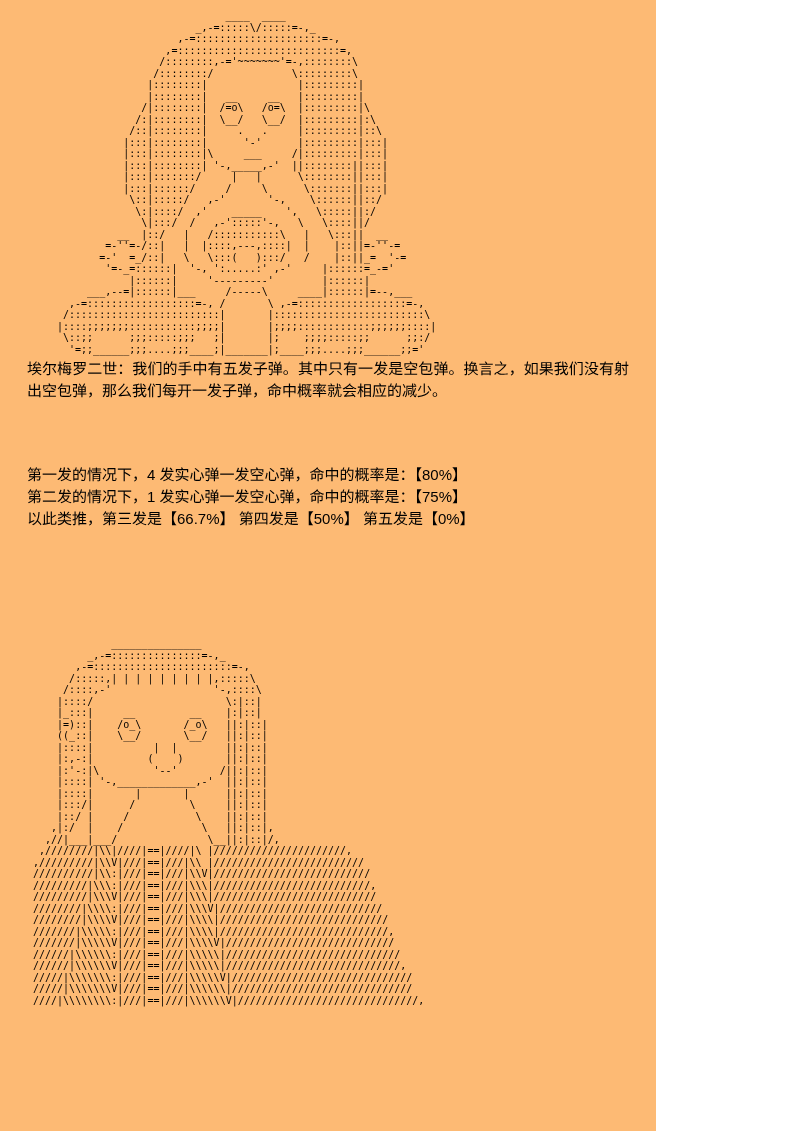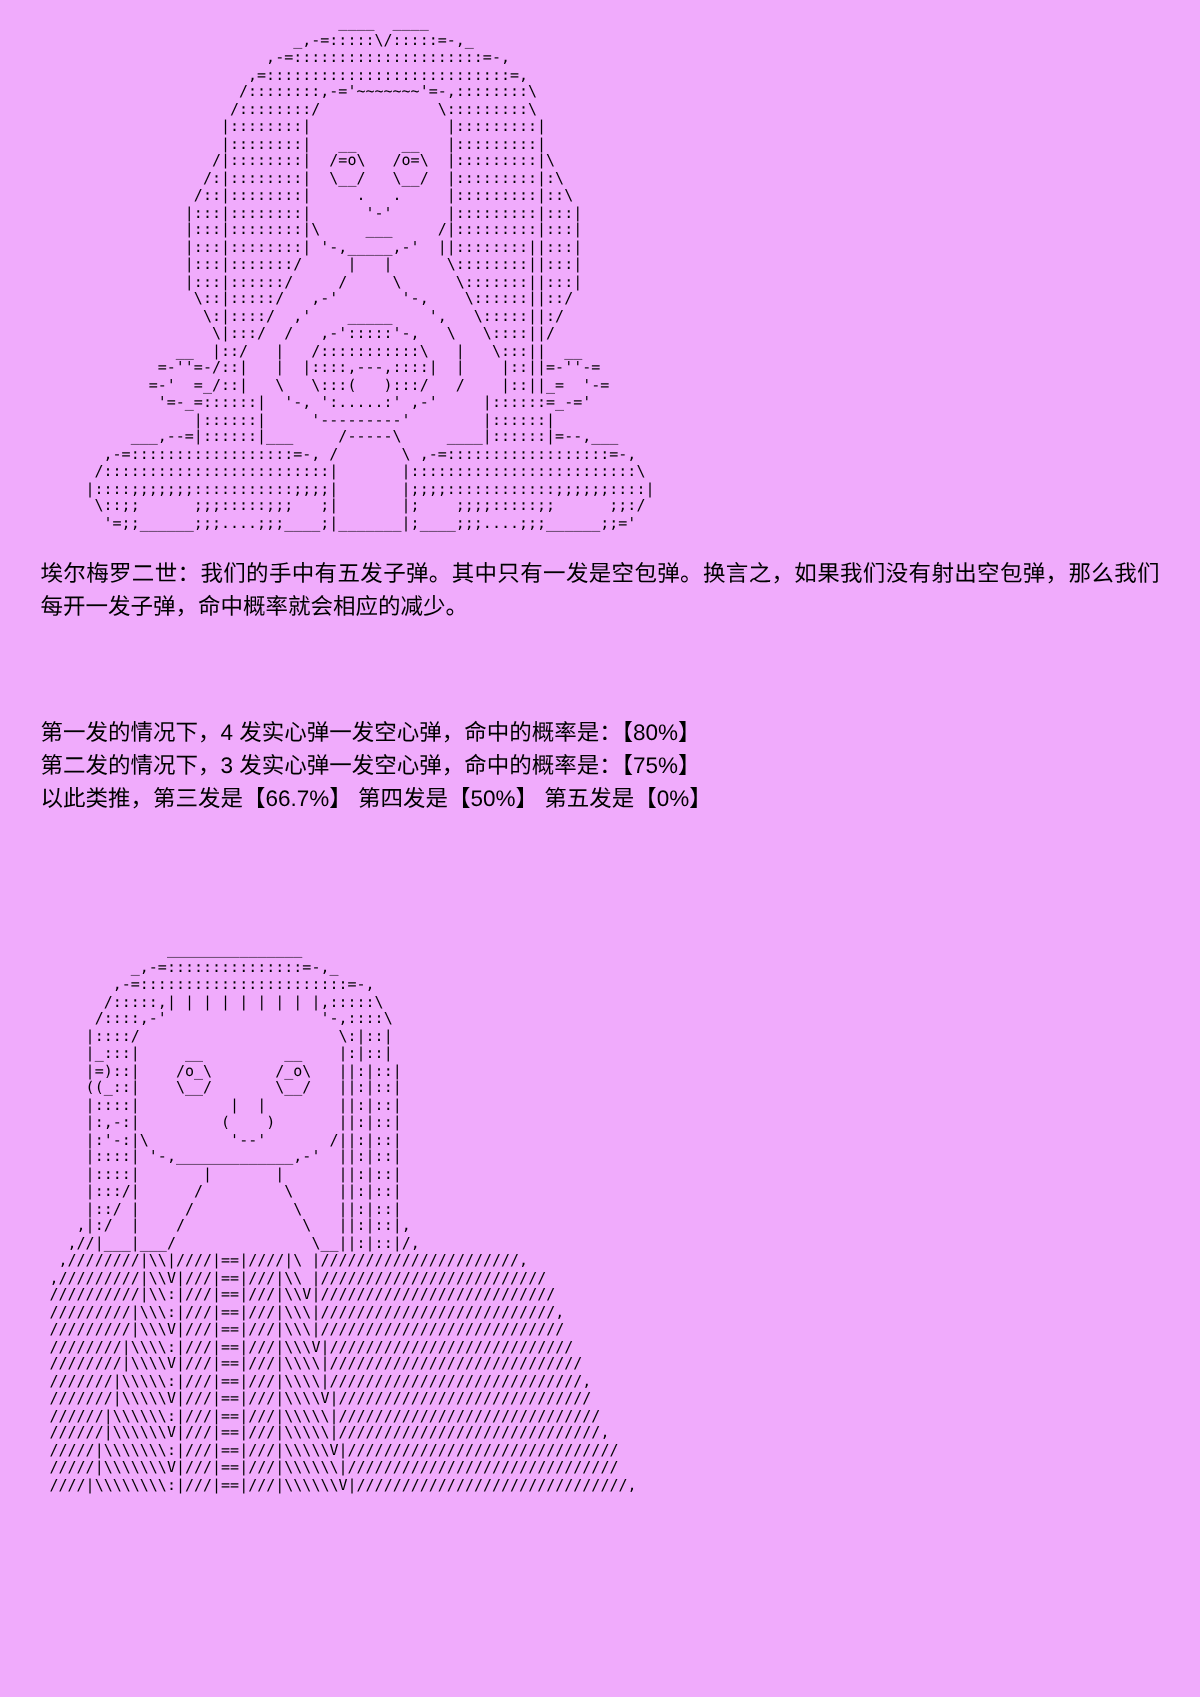--- a/index.html
+++ b/index.html
@@ -4,51 +4,51 @@
 <style>
   html, body {
     margin: 0;
     padding: 0;
     background: #ffffff;
     color: #000000;
     font-family: "Liberation Sans", "DejaVu Sans", sans-serif;
   }
   .page {
     position: relative;
-    width: 800px;
+    width: 656px;
     height: 1131px;
     box-sizing: border-box;
     padding: 8px 27px 12px 27px;
     overflow: hidden;
-    background: #f0abfc;
+    background: #fdba74;
   }
   .aa {
     font-family: "DejaVu Sans Mono", monospace;
     font-size: 10px;
     line-height: 11.5px;
     white-space: pre;
     margin: 0;
     color: #000000;
   }
   .aa-top {
     margin: 2px 0 0 30px;
     height: 348px;
   }
   .aa-bottom {
-    margin: 84px 0 0 6px;
+    margin: 108px 0 0 6px;
     height: 370px;
   }
   .para {
     font-size: 15px;
     line-height: 22px;
     margin: 0;
     color: #000000;
     text-align: justify;
   }
-  .para-1 { margin-top: 14px; }
+  .para-1 { }
   .para-2 { margin-top: 18px; line-height: 21px; }
   .prob-block {
     margin-top: 62px;
     font-size: 15px;
     line-height: 22px;
     white-space: pre-line;
   }
 </style>
 </head>
 <body>
@@ -82,21 +82,21 @@
      ___,--=|::::::|___     /-----\     ____|::::::|=--,___
   ,-=::::::::::::::::::=-, /       \ ,-=::::::::::::::::::=-,
  /:::::::::::::::::::::::::|       |:::::::::::::::::::::::::\
 |::::;;;;;;;:::::::::::;;;;|       |;;;;::::::::::::;;;;;;::::|
  \::;;      ;;;:::::;;;   ;|       |;    ;;;;:::::;;      ;;:/
   '=;;______;;;....;;;____;|_______|;____;;;....;;;______;;='</pre>
 
   <p class="para para-1">埃尔梅罗二世：我们的手中有五发子弹。其中只有一发是空包弹。换言之，如果我们没有射出空包弹，那么我们每开一发子弹，命中概率就会相应的减少。</p>
 
   <div class="prob-block">第一发的情况下，4 发实心弹一发空心弹，命中的概率是：【80%】
-第二发的情况下，3 发实心弹一发空心弹，命中的概率是：【75%】
+第二发的情况下，1 发实心弹一发空心弹，命中的概率是：【75%】
 以此类推，第三发是【66.7%】  第四发是【50%】  第五发是【0%】</div>
 
   <pre class="aa aa-bottom">             _______________
          _,-=:::::::::::::::=-,_
        ,-=:::::::::::::::::::::::=-,
       /:::::,| | | | | | | | |,:::::\
      /::::,-'                 '-,::::\
     |::::/                      \:|::|
     |_:::|     __         __    |:|::|
     |=)::|    /o_\       /_o\   ||:|::|

